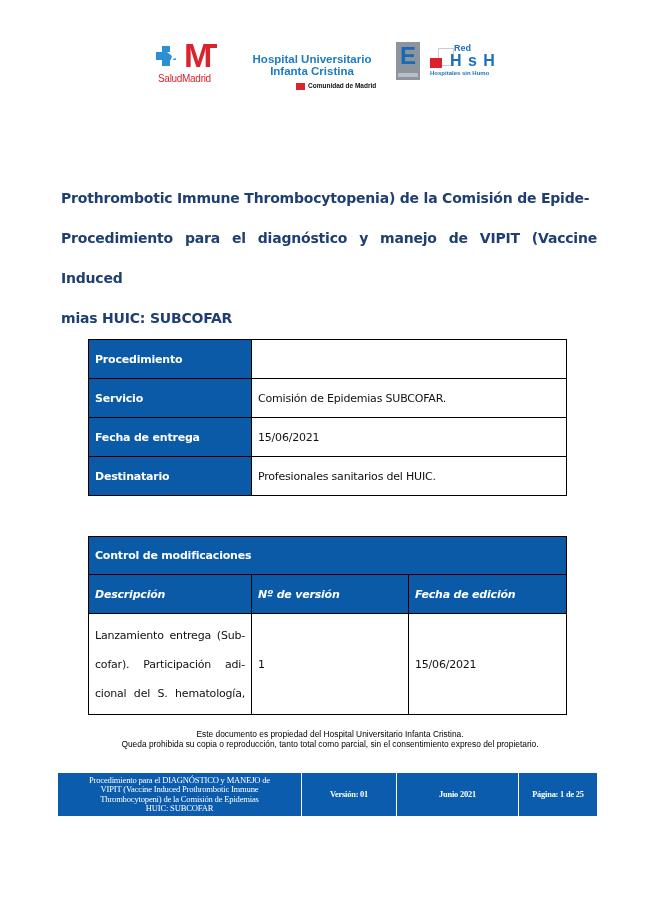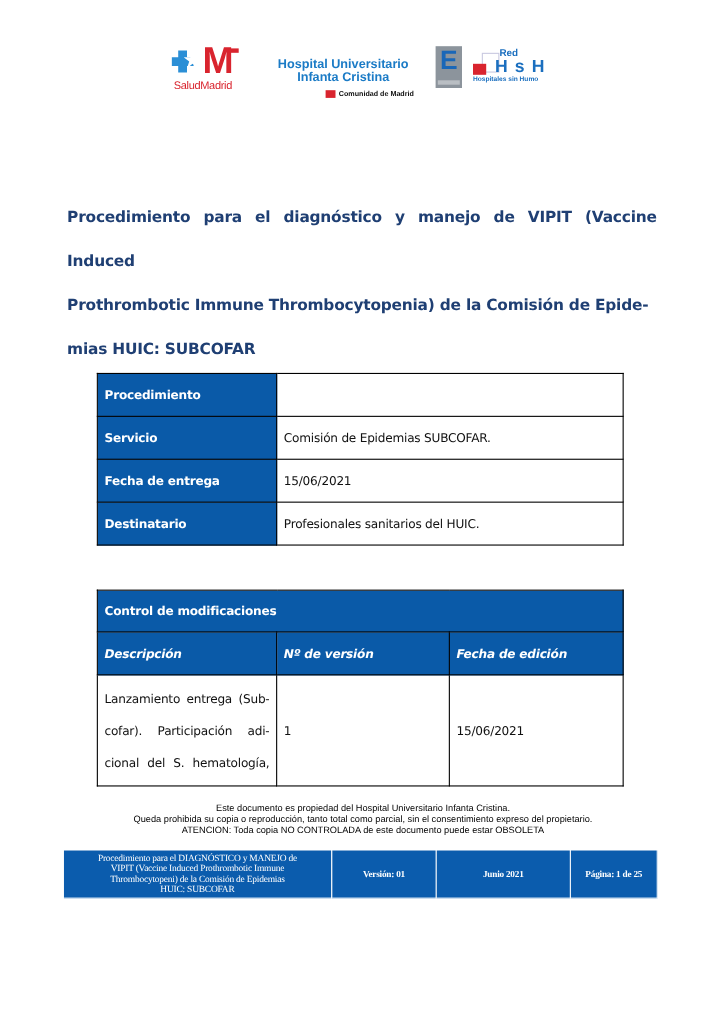--- a/index.html
+++ b/index.html
@@ -90,22 +90,22 @@
   <div class="logo-hsh">
     <span class="grid"></span>
     <span class="flag"></span>
     <span class="red">Red</span>
     <span class="hsh">H s H</span>
     <span class="sub">Hospitales sin Humo</span>
   </div>
 </div>
 
 <div class="doc-title">
+  <span>Prothrombotic Immune Thrombocytopenia) de la Comisión de Epide-</span>
   <span>Procedimiento para el diagnóstico y manejo de VIPIT (Vaccine Induced</span>
-  <span>Prothrombotic Immune Thrombocytopenia) de la Comisión de Epide-</span>
   <span>mias HUIC: SUBCOFAR</span>
 </div>
 
 <table class="t-info">
   <tbody>
       <tr>
     <td class="k hd">Procedimiento</td>
     <td></td>
   </tr>
   <tr>
@@ -141,21 +141,20 @@
     </td>
     <td class="c2">1</td>
     <td>15/06/2021</td>
   </tr>
 </tbody>
   </table>
 
 <div class="disclaimer">
   <div>Este documento es propiedad del Hospital Universitario Infanta Cristina.</div>
   <div>Queda prohibida su copia o reproducción, tanto total como parcial, sin el consentimiento expreso del propietario.</div>
-  <div>ATENCION: Toda copia NO CONTROLADA de este documento puede estar OBSOLETA</div>
 </div>
 
 <table class="footer">
   <tbody>
       <tr>
     <td class="f1">
       <div>Procedimiento para el DIAGNÓSTICO y MANEJO de</div>
       <div>VIPIT (Vaccine Induced Prothrombotic Immune</div>
       <div>Thrombocytopeni) de la Comisión de Epidemias</div>
       <div>HUIC: SUBCOFAR</div>

